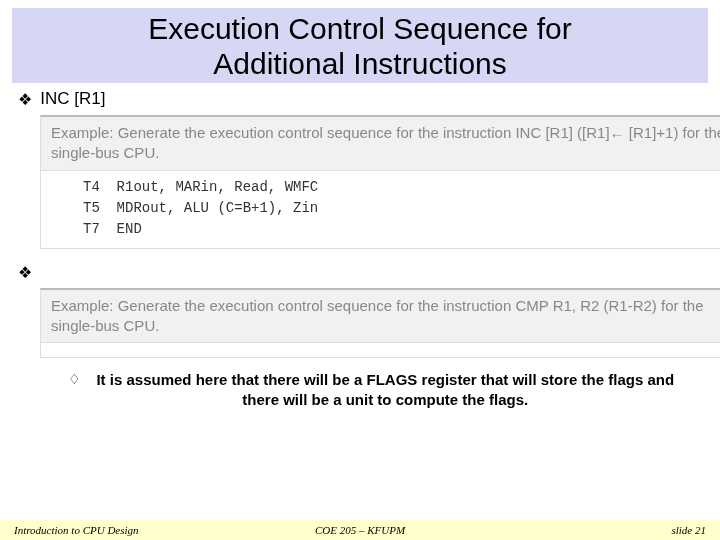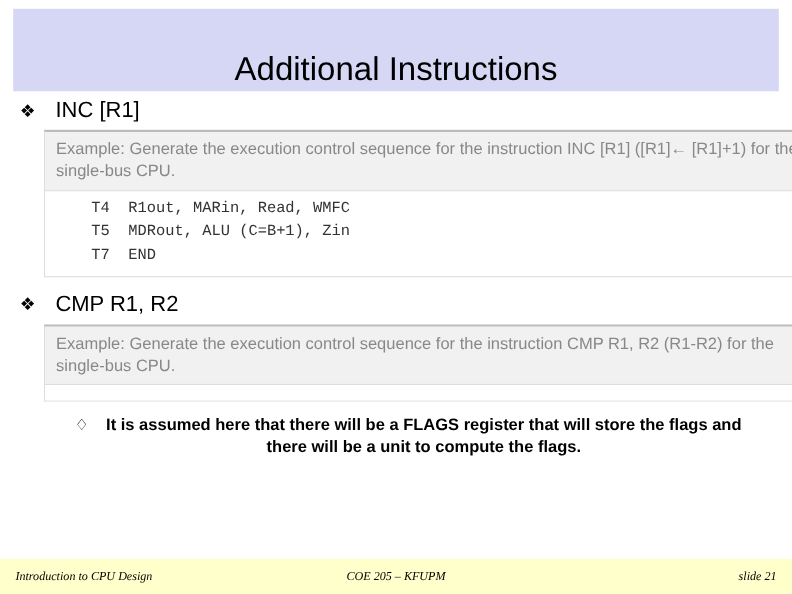--- a/index.html
+++ b/index.html
@@ -31,23 +31,22 @@
     display: flex;
     align-items: center;
     gap: 8px;
     margin: 4px 0 6px 0;
   }
   .diamond-bullet {
     font-size: 16px;
     color: #000;
   }
   .bullet-text {
-    font-size: 20px;
+    font-size: 17px;
     color: #000;
-    margin-left: 10px;
   }
   .example-box {
     margin: 0 0 12px 22px;
     border-top: 2px solid #bbb;
     border-left: 1px solid #ddd;
     border-right: 1px solid #ddd;
     border-bottom: 1px solid #ddd;
     background: #fbfbfb;
     width: 720px;
   }
@@ -84,41 +83,41 @@
     font-weight: bold;
     color: #000;
     line-height: 1.3;
     text-align: center;
   }
   .footer {
     position: absolute;
     bottom: 0;
     left: 0;
     right: 0;
-    height: 32px;
+    height: 20px;
     background: #ffffcc;
     display: flex;
     justify-content: space-between;
     align-items: center;
     padding: 0 14px;
     font-size: 11px;
     font-style: italic;
     font-family: "Times New Roman", serif;
     color: #000;
   }
   .footer .left { font-style: italic; }
   .footer .center { position:absolute; left:50%; transform:translateX(-50%); }
   .footer .right { font-style: italic; }
 </style>
 </head>
 <body>
 
 <div class="title-banner">
   <h1>
-    <br>
+    <span>Execution Control Sequence for</span><br>
     <span>Additional Instructions</span>
   </h1>
 </div>
 
 <div class="content">
 
   <div class="bullet-row">
     <span class="diamond-bullet">❖</span>
     <span class="bullet-text">INC [R1]</span>
   </div>
@@ -127,21 +126,20 @@
     <div class="example-header">Example: Generate the execution control sequence for the instruction INC [R1] ([R1]← [R1]+1) for the single-bus CPU.</div>
     <div class="example-body">
       <div class="step-line">T4  R1out, MARin, Read, WMFC</div>
       <div class="step-line">T5  MDRout, ALU (C=B+1), Zin</div>
       <div class="step-line">T7  END</div>
     </div>
   </div>
 
   <div class="bullet-row" style="margin-top:14px;">
     <span class="diamond-bullet">❖</span>
-    <span class="bullet-text">CMP R1, R2</span>
   </div>
 
   <div class="example-box">
     <div class="example-header">Example: Generate the execution control sequence for the instruction CMP R1, R2 (R1-R2) for the single-bus CPU.</div>
     <div class="example-body">
     </div>
   </div>
 
   <div class="sub-bullet-row">
     <span class="sub-bullet">♢</span>

